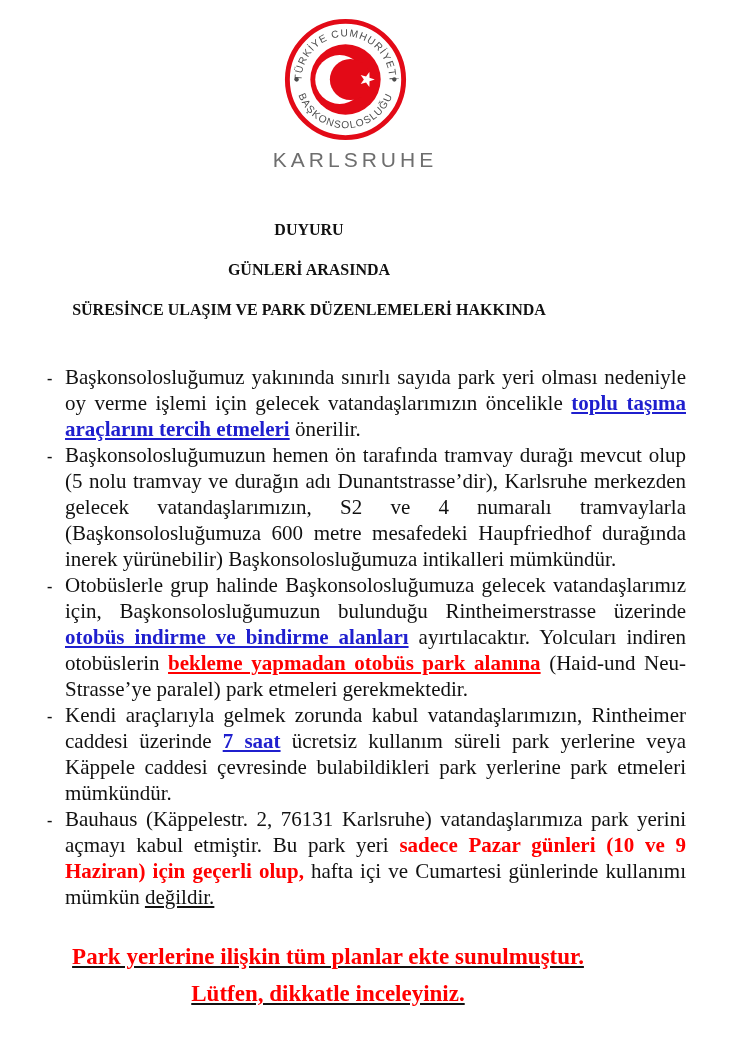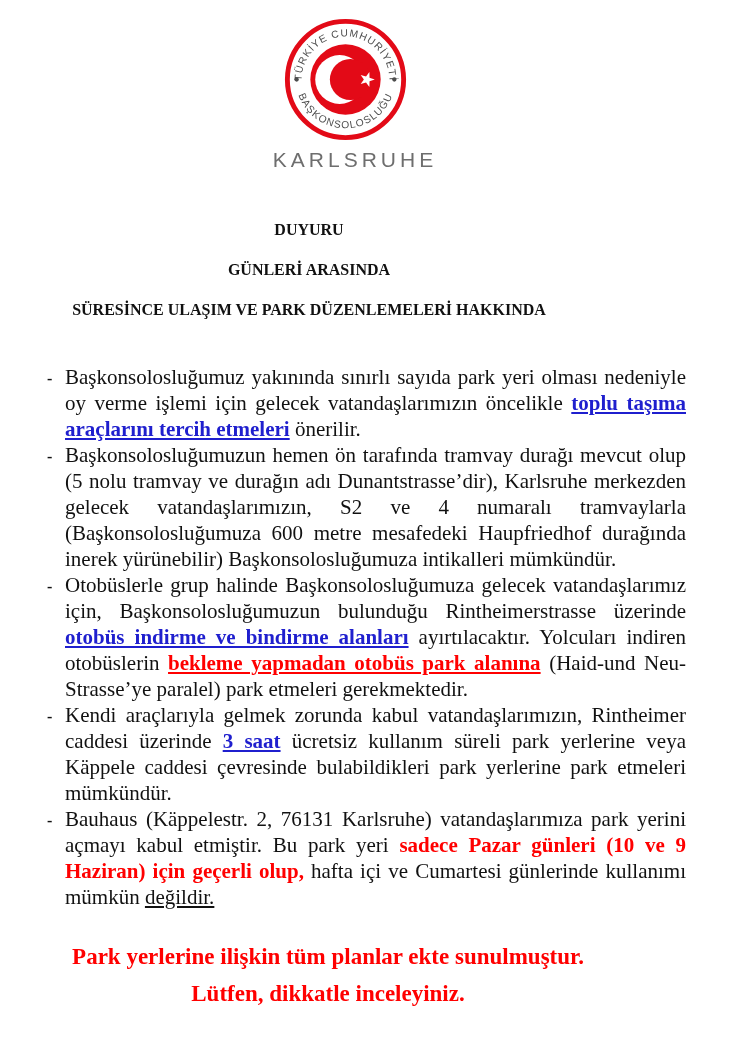--- a/index.html
+++ b/index.html
@@ -42,21 +42,21 @@
   
   .bullet-list { margin: 34px 44px 0 47px; }
   .bullet { display: flex; }
   .bullet-dash { flex: 0 0 18px; font-weight: bold; font-size: 16px; line-height: 29px; }
   .bullet-text { flex: 1; font-size: 21px; line-height: 26px; text-align: justify; }
   .seg-blue { color: #1f1fce; font-weight: bold; text-decoration: underline; }
   .seg-red-ul { color: #ff0000; font-weight: bold; text-decoration: underline; }
   .seg-red-b { color: #ff0000; font-weight: bold; }
   .seg-ul { text-decoration: underline; }
   
-  .footer-block { width: 656px; margin-top: 28px; text-align: center; }
+  .footer-block { width: 656px; margin-top: 28px; text-align: center; text-decoration: underline; }
   .footer-line { color: #ff0000; font-weight: bold; font-size: 23px; line-height: 37px; }
 </style>
 </head>
 <body>
 
 <div class="page">
 
   <div class="logo-block">
     <svg class="logo-svg" viewBox="0 0 130 130" aria-hidden="true">
       <circle cx="65" cy="65" r="59.5" fill="#ffffff" stroke="#e30a17" stroke-width="5"></circle>
@@ -92,21 +92,21 @@
       <div class="bullet">
         <span class="bullet-dash">-</span>
         <div class="bullet-text"><span>Başkonsolosluğumuzun hemen ön tarafında tramvay durağı mevcut olup (5 nolu tramvay ve durağın adı Dunantstrasse’dir), Karlsruhe merkezden gelecek vatandaşlarımızın, S2 ve 4 numaralı tramvaylarla (Başkonsolosluğumuza 600 metre mesafedeki Haupfriedhof durağında inerek yürünebilir) Başkonsolosluğumuza intikalleri mümkündür.</span></div>
       </div>
       <div class="bullet">
         <span class="bullet-dash">-</span>
         <div class="bullet-text"><span>Otobüslerle grup halinde Başkonsolosluğumuza gelecek vatandaşlarımız için, Başkonsolosluğumuzun bulunduğu Rintheimerstrasse üzerinde </span><span class="seg-blue">otobüs indirme ve bindirme alanları</span><span> ayırtılacaktır. Yolcuları indiren otobüslerin </span><span class="seg-red-ul">bekleme yapmadan otobüs park alanına</span><span> (Haid-und Neu-Strasse’ye paralel) park etmeleri gerekmektedir.</span></div>
       </div>
       <div class="bullet">
         <span class="bullet-dash">-</span>
-        <div class="bullet-text"><span>Kendi araçlarıyla gelmek zorunda kabul vatandaşlarımızın, Rintheimer caddesi üzerinde </span><span class="seg-blue">3 saat</span><span> ücretsiz kullanım süreli park yerlerine veya Käppele caddesi çevresinde bulabildikleri park yerlerine park etmeleri mümkündür.</span></div>
+        <div class="bullet-text"><span>Kendi araçlarıyla gelmek zorunda kabul vatandaşlarımızın, Rintheimer caddesi üzerinde </span><span class="seg-blue">7 saat</span><span> ücretsiz kullanım süreli park yerlerine veya Käppele caddesi çevresinde bulabildikleri park yerlerine park etmeleri mümkündür.</span></div>
       </div>
       <div class="bullet">
         <span class="bullet-dash">-</span>
         <div class="bullet-text"><span>Bauhaus (Käppelestr. 2, 76131 Karlsruhe) vatandaşlarımıza park yerini açmayı kabul etmiştir. Bu park yeri </span><span class="seg-red-b">sadece Pazar günleri (10 ve 9 Haziran) için geçerli olup,</span><span> hafta içi ve Cumartesi günlerinde kullanımı mümkün </span><span class="seg-ul">değildir.</span></div>
       </div>
     </div>
 
   <div class="footer-block">
       <div class="footer-line">Park yerlerine ilişkin tüm planlar ekte sunulmuştur.</div>
       <div class="footer-line">Lütfen, dikkatle inceleyiniz.</div>

